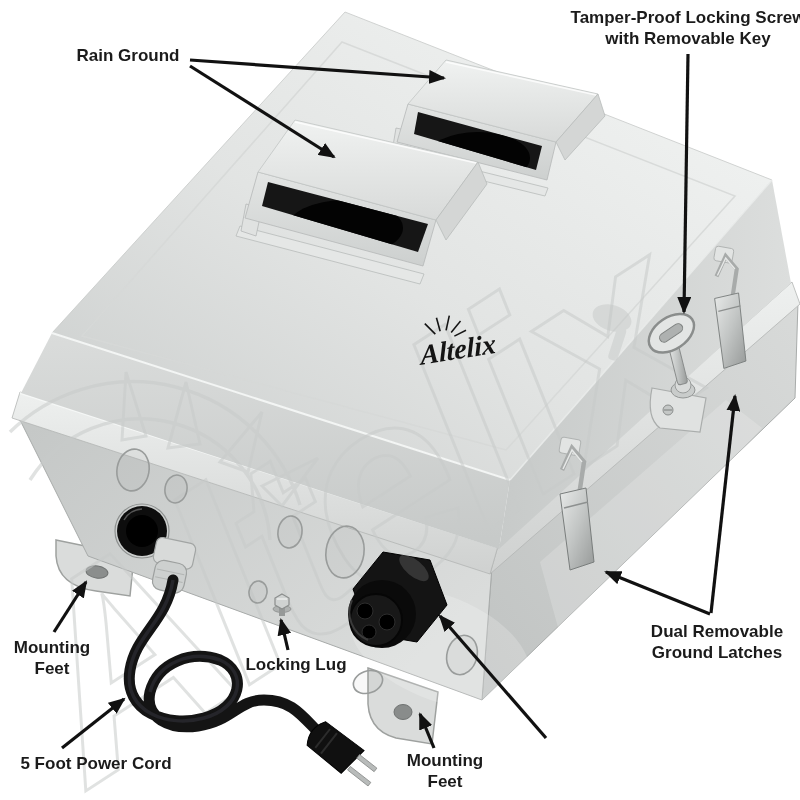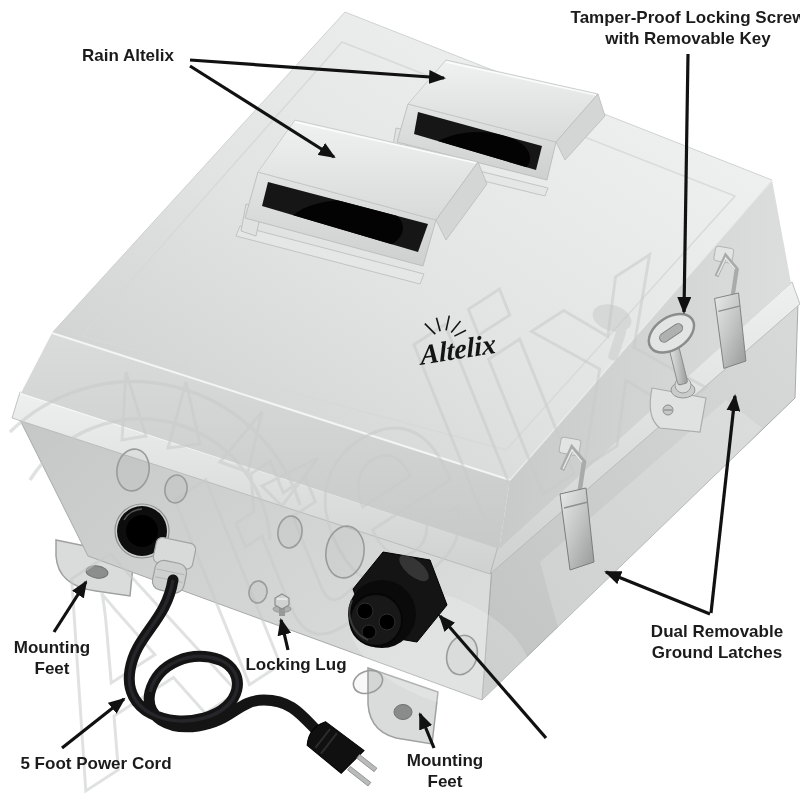--- a/index.html
+++ b/index.html
@@ -234,21 +234,21 @@
     <line x1="288" y1="650" x2="281" y2="620" marker-end="url(#ah)"></line>
     <line x1="62" y1="748" x2="124" y2="699" marker-end="url(#ah)"></line>
     <line x1="434" y1="748" x2="420" y2="714" marker-end="url(#ah)"></line>
     <line x1="546" y1="738" x2="440" y2="616" marker-end="url(#ah)"></line>
     <line x1="710" y1="614" x2="606" y2="572" marker-end="url(#ah)"></line>
     <line x1="711" y1="613" x2="735" y2="396" marker-end="url(#ah)"></line>
   </g>
 </svg>
 
 <div class="callout" style="left:128px;top:46px">
-  <div>Rain Altelix</div>
+  <div>Rain Ground</div>
 </div>
 
 <div class="callout" style="left:688px;top:8px">
   <div>Tamper-Proof Locking Screw</div>
   <div>with Removable Key</div>
 </div>
 
 <div class="callout" style="left:52px;top:638px">
   <div>Mounting</div>
   <div>Feet</div>

